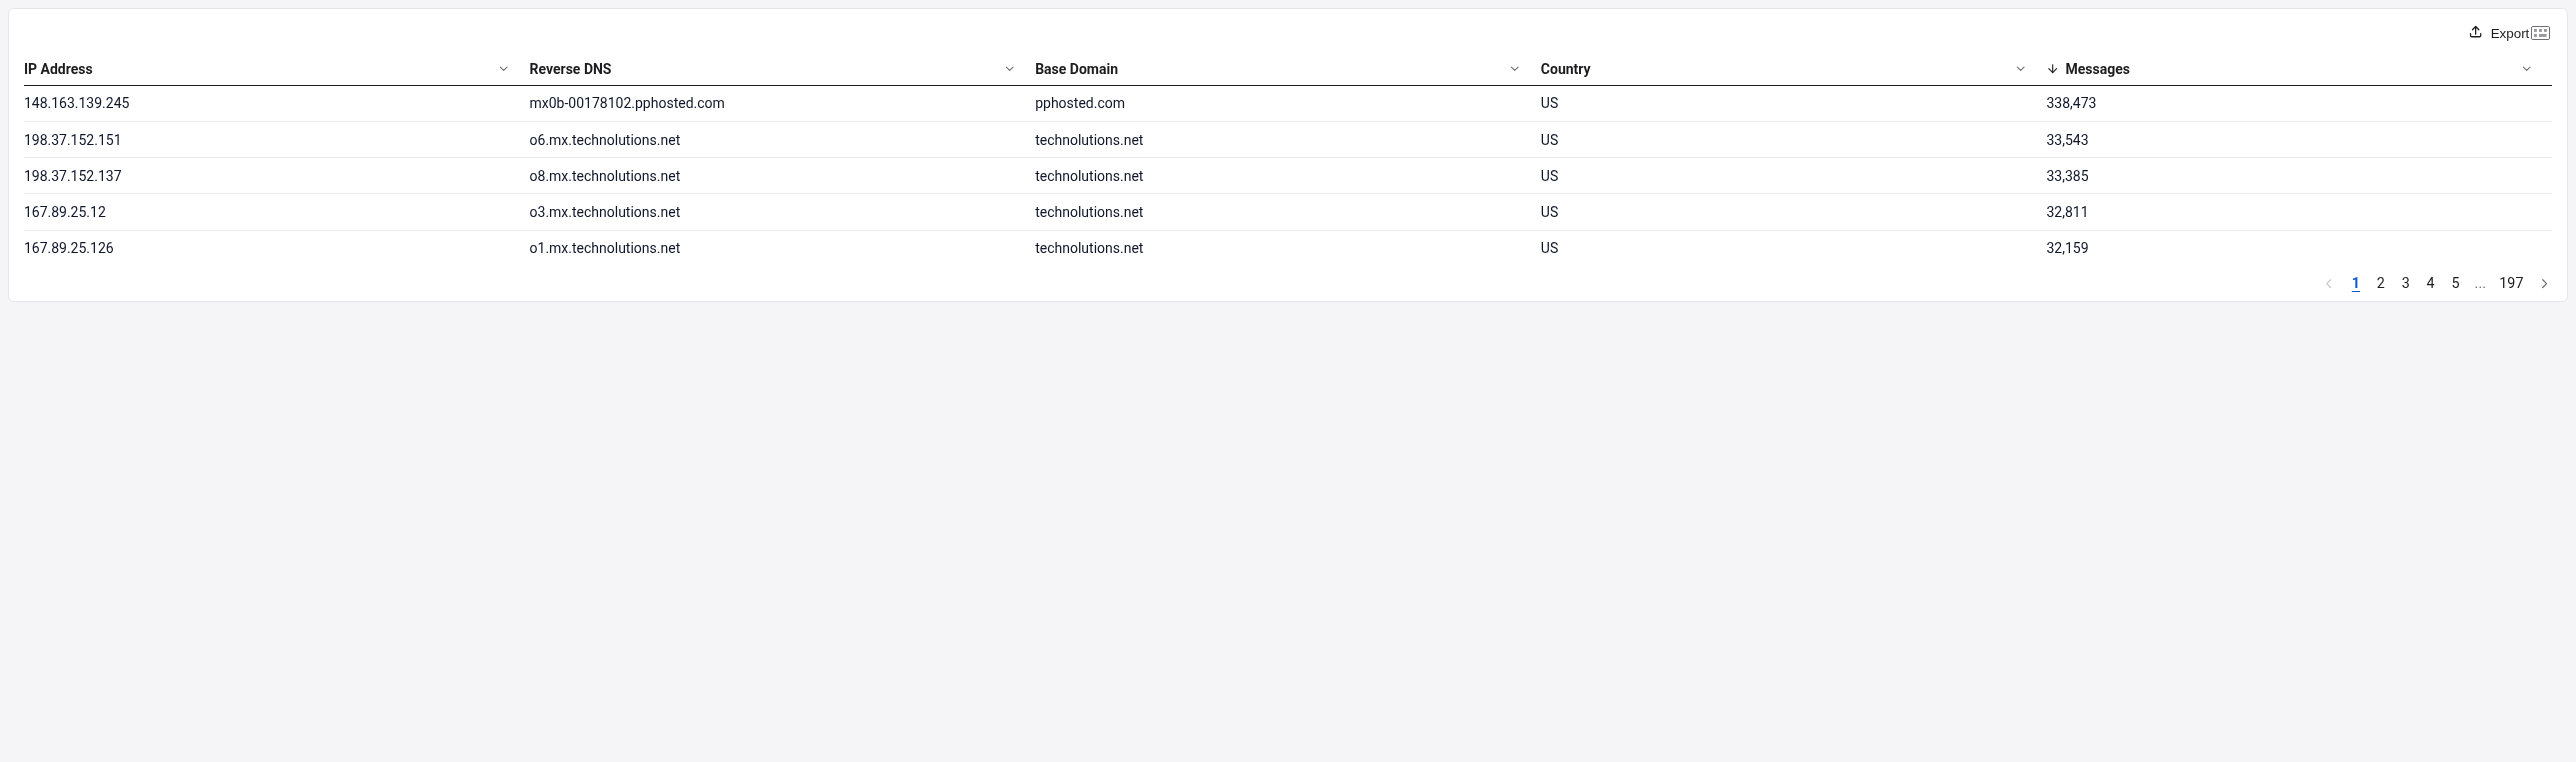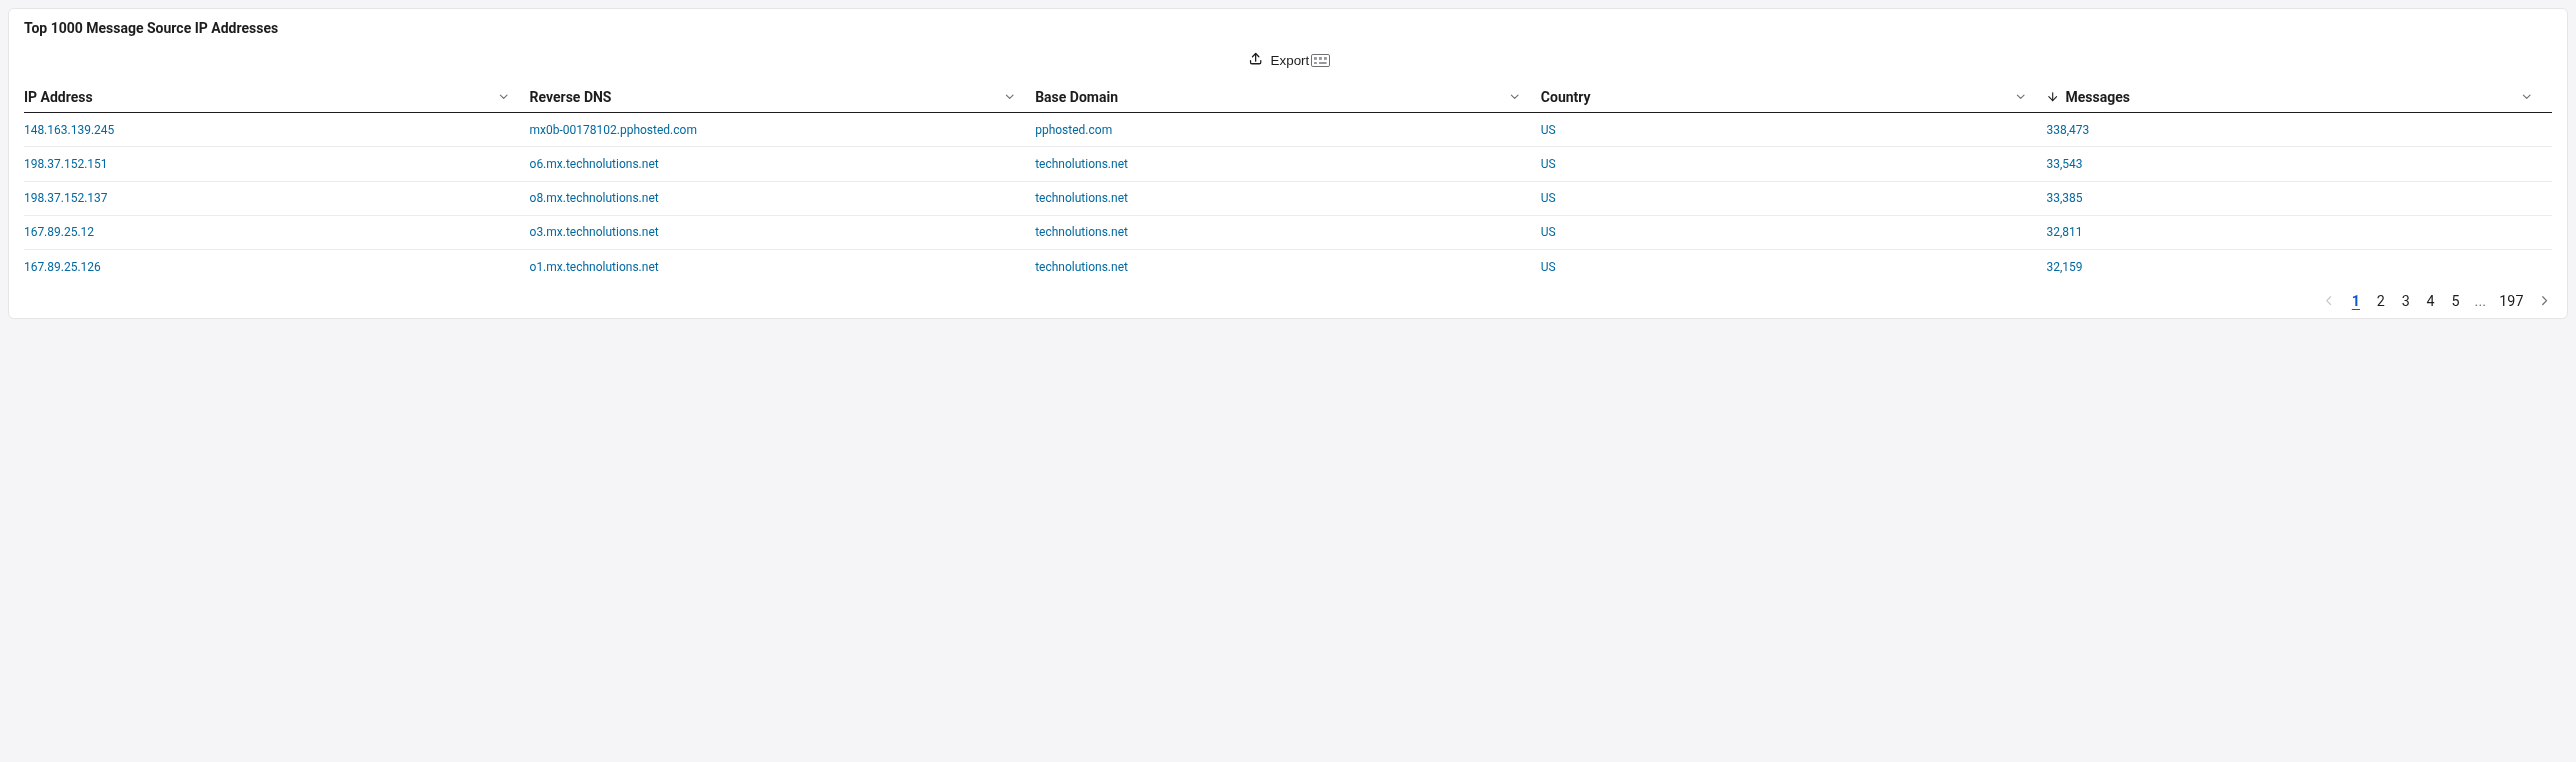--- a/index.html
+++ b/index.html
@@ -21,21 +21,21 @@
       padding: 11.5px 15.3px 9.6px 15.3px;
     }
     .panel-title {
       font-weight: 700;
       font-size: 14px;
       margin-bottom: 11.5px;
     }
     .toolbar {
       display: flex;
       align-items: center;
-      justify-content: center;
+      justify-content: flex-end;
       margin-bottom: 7.6px;
       padding: 0 1.9px;
     }
     .export-btn {
       display: inline-flex;
       align-items: center;
       gap: 7.6px;
       background: transparent;
       border: none;
       font-size: 13.4px;
@@ -96,22 +96,22 @@
       width: 13.4px;
       height: 13.4px;
       display: block;
     }
     .sort-arrow {
       color: #1d1d1f;
     }
     tbody td {
       padding: 9.6px 7.6px 9.6px 0;
       border-bottom: 1px solid #ececee;
-      font-size: 12px;
-      color: #0369a1;
+      font-size: 14px;
+      color: #0f172a;
     }
     tbody tr:last-child td {
       border-bottom: none;
     }
     .col-ip      { width: 20%; }
     .col-rdns    { width: 20%; }
     .col-domain  { width: 20%; }
     .col-country { width: 20%; }
     .col-msgs    { width: 20%; }
     .pagination {
@@ -151,21 +151,20 @@
     .pagination .nav svg {
       width: 15.3px;
       height: 15.3px;
     }
   </style>
 </head>
 <body>
 
 <div class="panel">
 
-  <div class="panel-title">Top 1000 Message Source IP Addresses</div>
 
   <div class="toolbar">
     <button class="export-btn">
       <span>
         <svg viewBox="0 0 24 24" fill="none" stroke="currentColor" stroke-width="2" stroke-linecap="round" stroke-linejoin="round">
           <path d="M4 15v3a2 2 0 0 0 2 2h12a2 2 0 0 0 2-2v-3"></path>
           <path d="M7 9l5-5 5 5"></path>
           <path d="M12 4v12"></path>
         </svg>
       </span>

